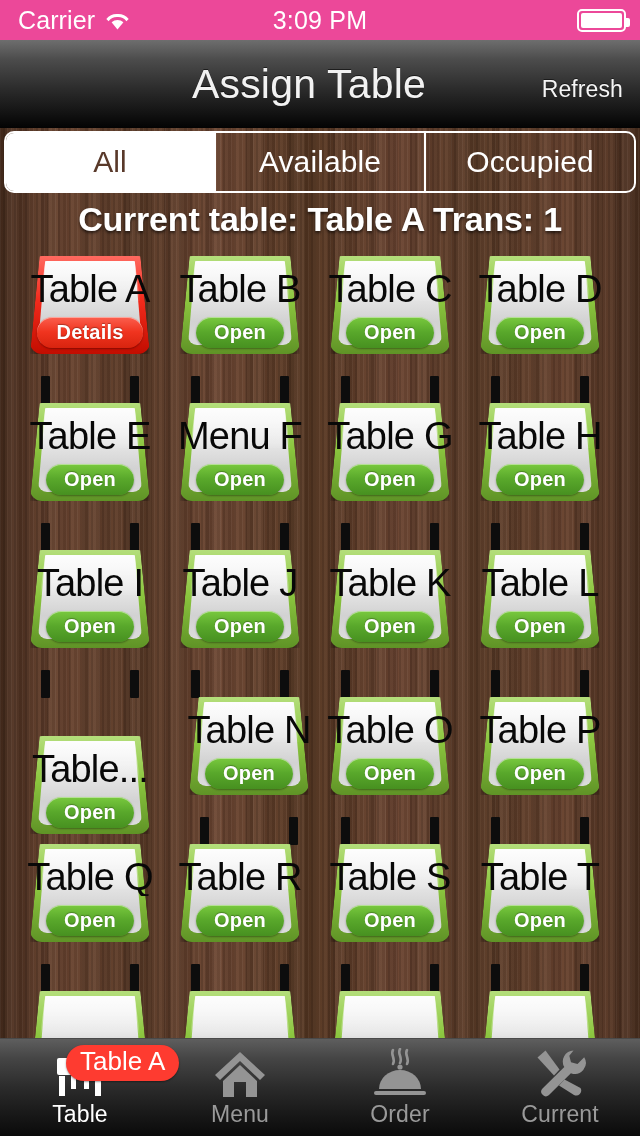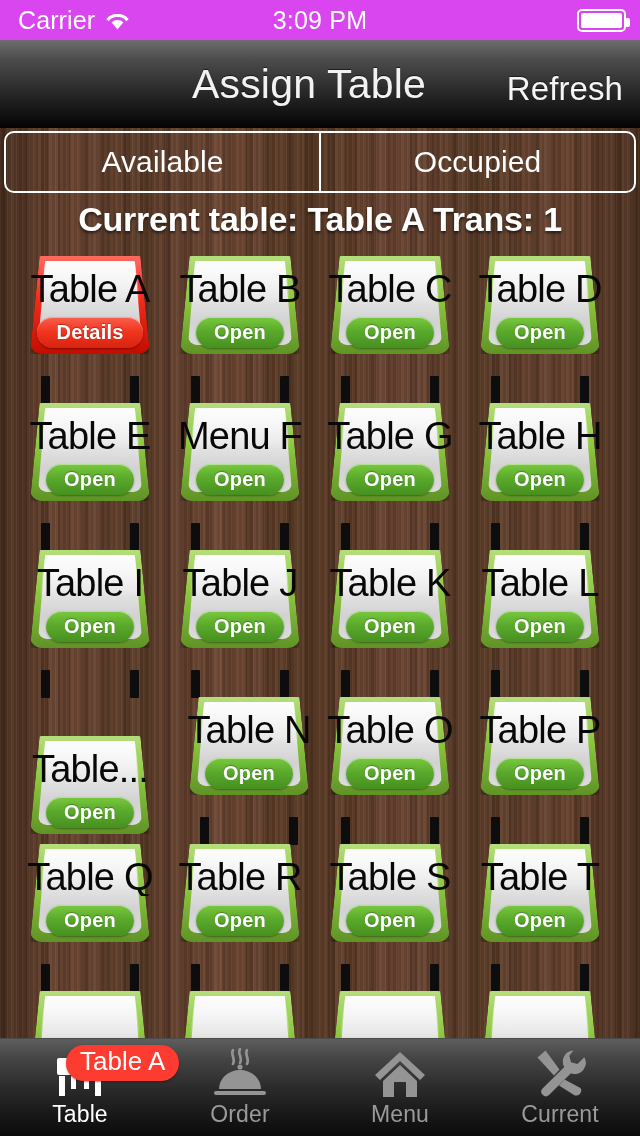--- a/index.html
+++ b/index.html
@@ -15,21 +15,21 @@
   #screen {
     position:relative;
     width:640px; height:1136px;
     overflow:hidden;
   }
 
   
   .statusbar {
     position:absolute; top:0; left:0;
     width:640px; height:40px;
-    background:#d946ef;
+    background:#ec4899;
     display:flex; align-items:center;
     z-index:60;
   }
   .sb-left {
     position:absolute; left:18px; top:0; height:40px;
     display:flex; align-items:center; gap:9px;
   }
   .sb-carrier {
     color:#fff; font-size:25px; letter-spacing:0.1px;
   }
@@ -71,21 +71,21 @@
     position:absolute; left:0; right:0; top:0; height:88px;
     display:flex; align-items:center; justify-content:center;
     color:#f2f2f2; font-size:41px; font-weight:300;
     letter-spacing:0.2px;
     text-shadow:0 -1px 0 rgba(0,0,0,0.55);
     transform:translateX(-11px);
   }
   .nav-refresh {
     position:absolute; right:17px; top:0; height:98px;
     display:flex; align-items:center;
-    color:#f5f5f5; font-size:33px; font-weight:300;
+    color:#f5f5f5; font-size:23px; font-weight:300;
     letter-spacing:0.1px;
     text-shadow:0 -1px 0 rgba(0,0,0,0.5);
     cursor:pointer;
   }
 
   
   .content {
     position:absolute; top:128px; left:0;
     width:640px; height:1008px;
     background-color:#5b3a27;
@@ -294,20 +294,21 @@
   </div>
 
   <div class="navbar">
     <div class="nav-title">Assign Table</div>
     <div class="nav-refresh">Refresh</div>
   </div>
 
   <div class="content">
 
     <div class="segmented">
+      <div class="seg active">All</div>
       <div class="seg">Available</div>
       <div class="seg">Occupied</div>
     </div>
 
     <div class="current-table">Current table: Table A Trans: 1</div>
 
     <div class="grid" id="table-grid">
         <div class="tablecell" style="left: 15px; top: 0px;">
           <div class="leg l"></div>
           <div class="leg r"></div>
@@ -583,40 +584,40 @@
           <rect x="41" y="24" width="6" height="20" fill="#ffffff"></rect>
           <rect x="17" y="24" width="5" height="13" fill="#ffffff"></rect>
           <rect x="30" y="24" width="5" height="13" fill="#ffffff"></rect>
         </svg>
       </span>
       <span class="tab-label">Table</span>
     </div>
 
     <div class="tab">
       <span class="tab-icon">
+        <svg width="52" height="48" viewBox="0 0 52 48">
+          <path d="M26 2 L51 25 L46 30 L26 11 L6 30 L1 25 Z" fill="#949494"></path>
+          <path d="M26 15 L43 31 L43 47 L32 47 L32 32 L20 32 L20 47 L9 47 L9 31 Z" fill="#949494"></path>
+        </svg>
+      </span>
+      <span class="tab-label">Menu</span>
+    </div>
+
+    <div class="tab">
+      <span class="tab-icon">
         <svg width="58" height="50" viewBox="0 0 58 50">
           <path d="M22 2 C19 7 25 10 22 16" stroke="#949494" stroke-width="2.6" fill="none" stroke-linecap="round"></path>
           <path d="M29 1 C26 6 32 9 29 15" stroke="#949494" stroke-width="2.6" fill="none" stroke-linecap="round"></path>
           <path d="M36 2 C33 7 39 10 36 16" stroke="#949494" stroke-width="2.6" fill="none" stroke-linecap="round"></path>
           <circle cx="29" cy="19" r="2.6" fill="#949494"></circle>
           <path d="M8 41 A21 19 0 0 1 50 41 Z" fill="#949494"></path>
           <rect x="3" y="43" width="52" height="4" rx="2" fill="#949494"></rect>
         </svg>
       </span>
       <span class="tab-label">Order</span>
-    </div>
-
-    <div class="tab">
-      <span class="tab-icon">
-        <svg width="52" height="48" viewBox="0 0 52 48">
-          <path d="M26 2 L51 25 L46 30 L26 11 L6 30 L1 25 Z" fill="#949494"></path>
-          <path d="M26 15 L43 31 L43 47 L32 47 L32 32 L20 32 L20 47 L9 47 L9 31 Z" fill="#949494"></path>
-        </svg>
-      </span>
-      <span class="tab-label">Menu</span>
     </div>
 
     <div class="tab">
       <span class="tab-icon">
         <svg width="54" height="50" viewBox="0 0 54 50">
           <g fill="#949494">
             <path d="M40.5 2.5 a11 11 0 0 0 -9.2 16.6 L9.5 40.5 a4.6 4.6 0 0 0 6.5 6.5 L37.9 25.2 A11 11 0 0 0 51.2 9.2 L44.5 15.9 L38 14.2 L36.3 7.7 Z"></path>
             <path d="M12.5 2.5 L4.5 9.5 L21 27.5 L26.5 21.5 Z"></path>
             <path d="M31.5 31.5 L26 37.5 L41 47 a5 5 0 0 0 6.5 -7 Z"></path>
           </g>

